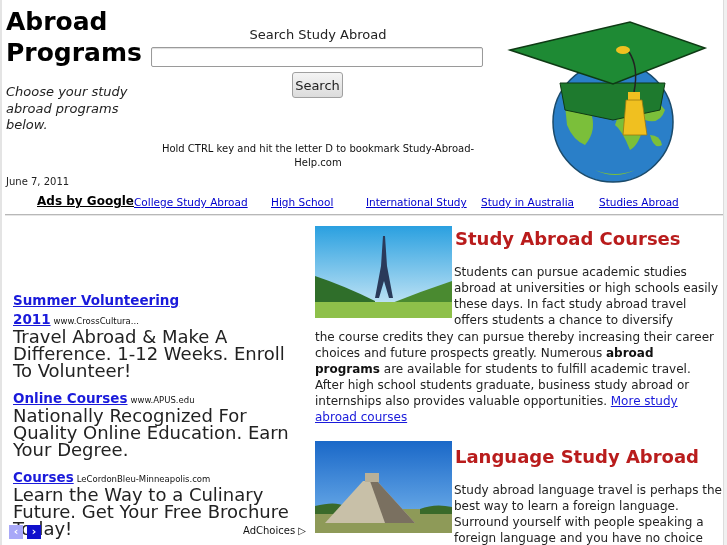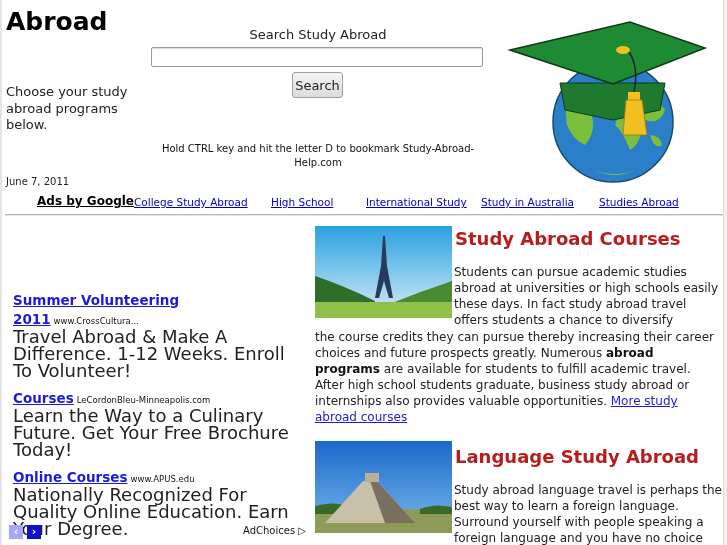--- a/index.html
+++ b/index.html
@@ -1,21 +1,21 @@
 <!DOCTYPE html>
 <html><head>
 <meta charset="utf-8">
 <style>
   html,body{margin:0;padding:0;}
   body{width:727px;height:545px;overflow:hidden;background:#fff;position:relative;font-family:"DejaVu Sans",sans-serif;color:#222;}
   .left-edge{position:absolute;left:0;top:0;width:2px;height:545px;background:#e4e4e4;}
   .right-edge{position:absolute;left:723px;top:0;width:4px;height:545px;background:#f0f0f0;border-left:1px solid #dcdcdc;}
 
   .site-title{position:absolute;left:6px;top:6px;margin:0;font-size:25px;font-weight:bold;line-height:31px;color:#000;font-family:"DejaVu Sans",sans-serif;}
-  .tagline{position:absolute;left:6px;top:84px;width:130px;font-size:13px;line-height:16.5px;color:#222;}
+  .tagline{position:absolute;left:6px;top:84px;width:130px;font-size:13px;line-height:16.5px;color:#222;font-style:italic;}
 
   .search-label{position:absolute;left:150px;top:27px;width:336px;text-align:center;font-size:13px;color:#222;}
   .search-input{position:absolute;left:151px;top:47px;width:332px;height:20px;border:1px solid #9a9a9a;border-radius:2px;box-sizing:border-box;background:#fff;box-shadow:inset 0 1px 1px #ddd;}
   .search-button{position:absolute;left:292px;top:72px;width:51px;height:26px;border:1px solid #a0a0a0;border-radius:3px;background:linear-gradient(#f4f4f4,#dcdcdc);font-family:"DejaVu Sans",sans-serif;font-size:13px;color:#222;padding:0;}
   .bookmark-note{position:absolute;left:150px;top:142px;width:336px;text-align:center;font-size:10px;line-height:14px;color:#111;}
 
   .logo{position:absolute;left:505px;top:10px;width:210px;height:175px;}
 
   .date{position:absolute;left:6px;top:176px;font-size:10px;color:#222;}
 
@@ -51,20 +51,21 @@
   .body-text a{color:#1a1adb;text-decoration:underline;}
 </style>
 </head>
 <body>
 
 <div class="left-edge"></div>
 <div class="right-edge"></div>
 
 <h1 class="site-title">
   <span>Abroad</span><br>
+  <span>Programs</span>
 </h1>
 <div class="tagline">Choose your study abroad programs below.</div>
 
 <div class="search-label">Search Study Abroad</div>
 <input class="search-input" type="text" placeholder="" style="">
 <button class="search-button">Search</button>
 <div class="bookmark-note">Hold CTRL key and hit the letter D to bookmark Study-Abroad-Help.com</div>
 
 <svg class="logo" viewBox="0 0 210 175">
   <circle cx="108" cy="112" r="60" fill="#2a7fc8" stroke="#1a4a6a" stroke-width="1.5"></circle>
@@ -91,26 +92,26 @@
   <a style="left:562px">Studies Abroad</a>
 </div>
 <div class="hr"></div>
 
 <div class="ads">
   <div class="ad">
     <div><span class="ad-title">Summer Volunteering 2011</span><span class="ad-url">www.CrossCultura...</span></div>
     <div class="ad-text">Travel Abroad &amp; Make A Difference. 1-12 Weeks. Enroll To Volunteer!</div>
   </div>
   <div class="ad">
+    <div><span class="ad-title">Online Courses</span><span class="ad-url">www.APUS.edu</span></div>
+    <div class="ad-text">Nationally Recognized For Quality Online Education. Earn Your Degree.</div>
+  </div>
+  <div class="ad">
     <div><span class="ad-title">Courses</span><span class="ad-url">LeCordonBleu-Minneapolis.com</span></div>
     <div class="ad-text">Learn the Way to a Culinary Future. Get Your Free Brochure Today!</div>
-  </div>
-  <div class="ad">
-    <div><span class="ad-title">Online Courses</span><span class="ad-url">www.APUS.edu</span></div>
-    <div class="ad-text">Nationally Recognized For Quality Online Education. Earn Your Degree.</div>
   </div>
   <div class="ad">
     <div><span class="ad-title">College Degree in 1 Year</span><span class="ad-url">USADegreePrograms....</span></div>
     <div class="ad-text">Earn your AS, BS, or MS degree online in 1 year - Start Now.</div>
   </div>
 </div>
 
 <div class="ad-nav">
   <span class="prev">‹</span>
   <span class="next">›</span>

